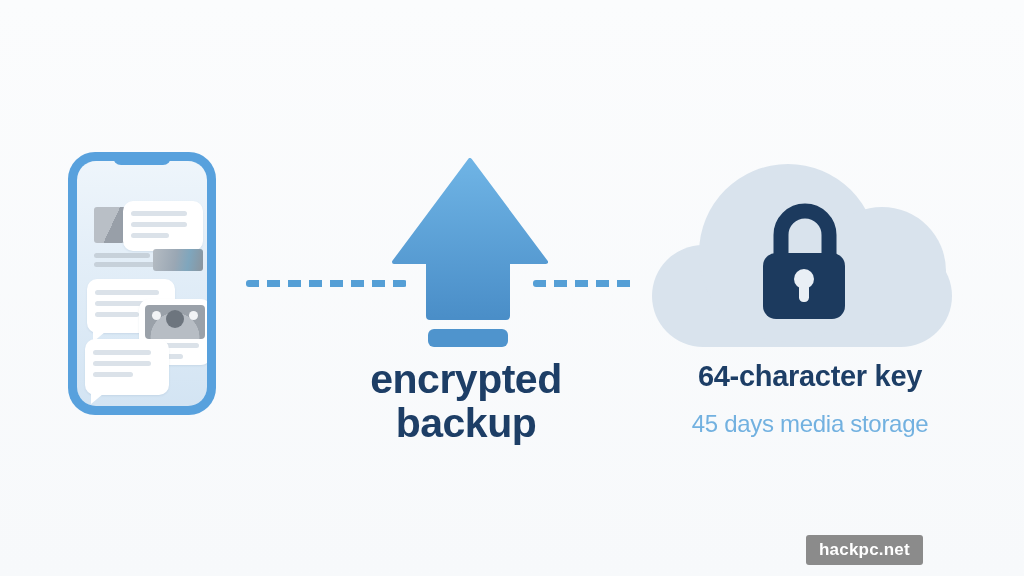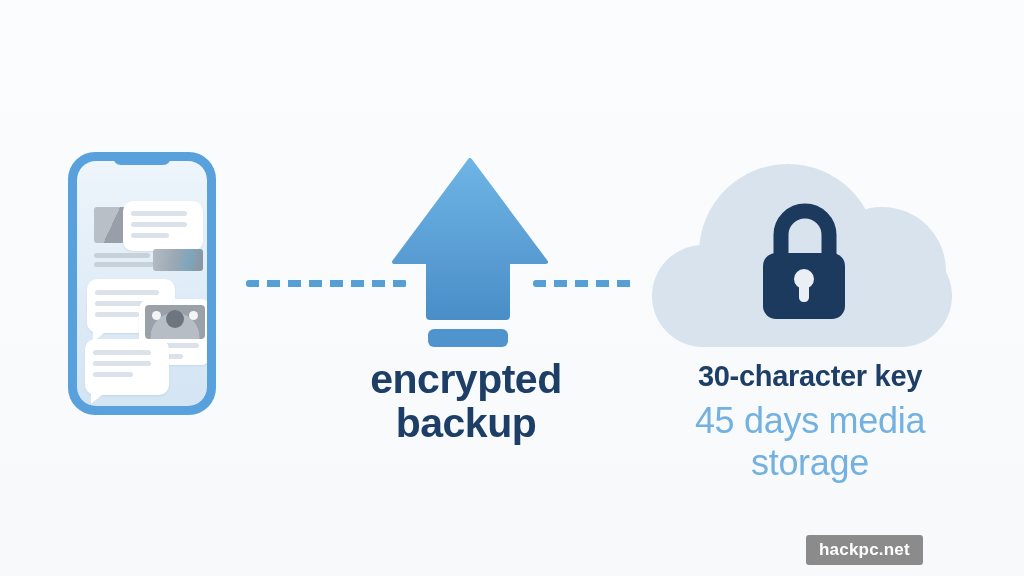--- a/index.html
+++ b/index.html
@@ -63,21 +63,21 @@
   
   .cloud-wrap{position:absolute;left:650px;top:163px;width:305px;height:186px;}
 
   
   .caption{
     position:absolute;left:310px;top:358px;width:312px;text-align:center;
     color:#1d3e66;font-size:41px;font-weight:800;line-height:1.07;letter-spacing:-0.5px;
   }
   .cloud-text{position:absolute;left:646px;top:360px;width:328px;text-align:center;}
   .cloud-title{color:#1d3e66;font-size:29px;font-weight:800;letter-spacing:-0.3px;}
-  .cloud-subtitle{color:#72b1e0;font-size:36px;font-weight:500;margin-top:7px;letter-spacing:-0.3px;}
+  .cloud-subtitle{color:#72b1e0;font-size:24px;font-weight:500;margin-top:17px;letter-spacing:-0.3px;}
 
   
   .watermark{
     position:absolute;left:806px;top:535px;
     background:#8b8b8b;color:#ffffff;border-radius:3px;
     padding:5px 13px;font-size:17px;font-weight:700;letter-spacing:0.2px;
   }
 </style>
 </head>
 <body>
@@ -160,19 +160,19 @@
       </g>
     </svg>
   </div>
 
   <div class="caption">
     <div>encrypted</div>
     <div>backup</div>
   </div>
 
   <div class="cloud-text">
-    <div class="cloud-title">30-character key</div>
+    <div class="cloud-title">64-character key</div>
     <div class="cloud-subtitle">45 days media storage</div>
   </div>
 
   <div class="watermark">hackpc.net</div>
 
 </div>
 
 </body></html>

